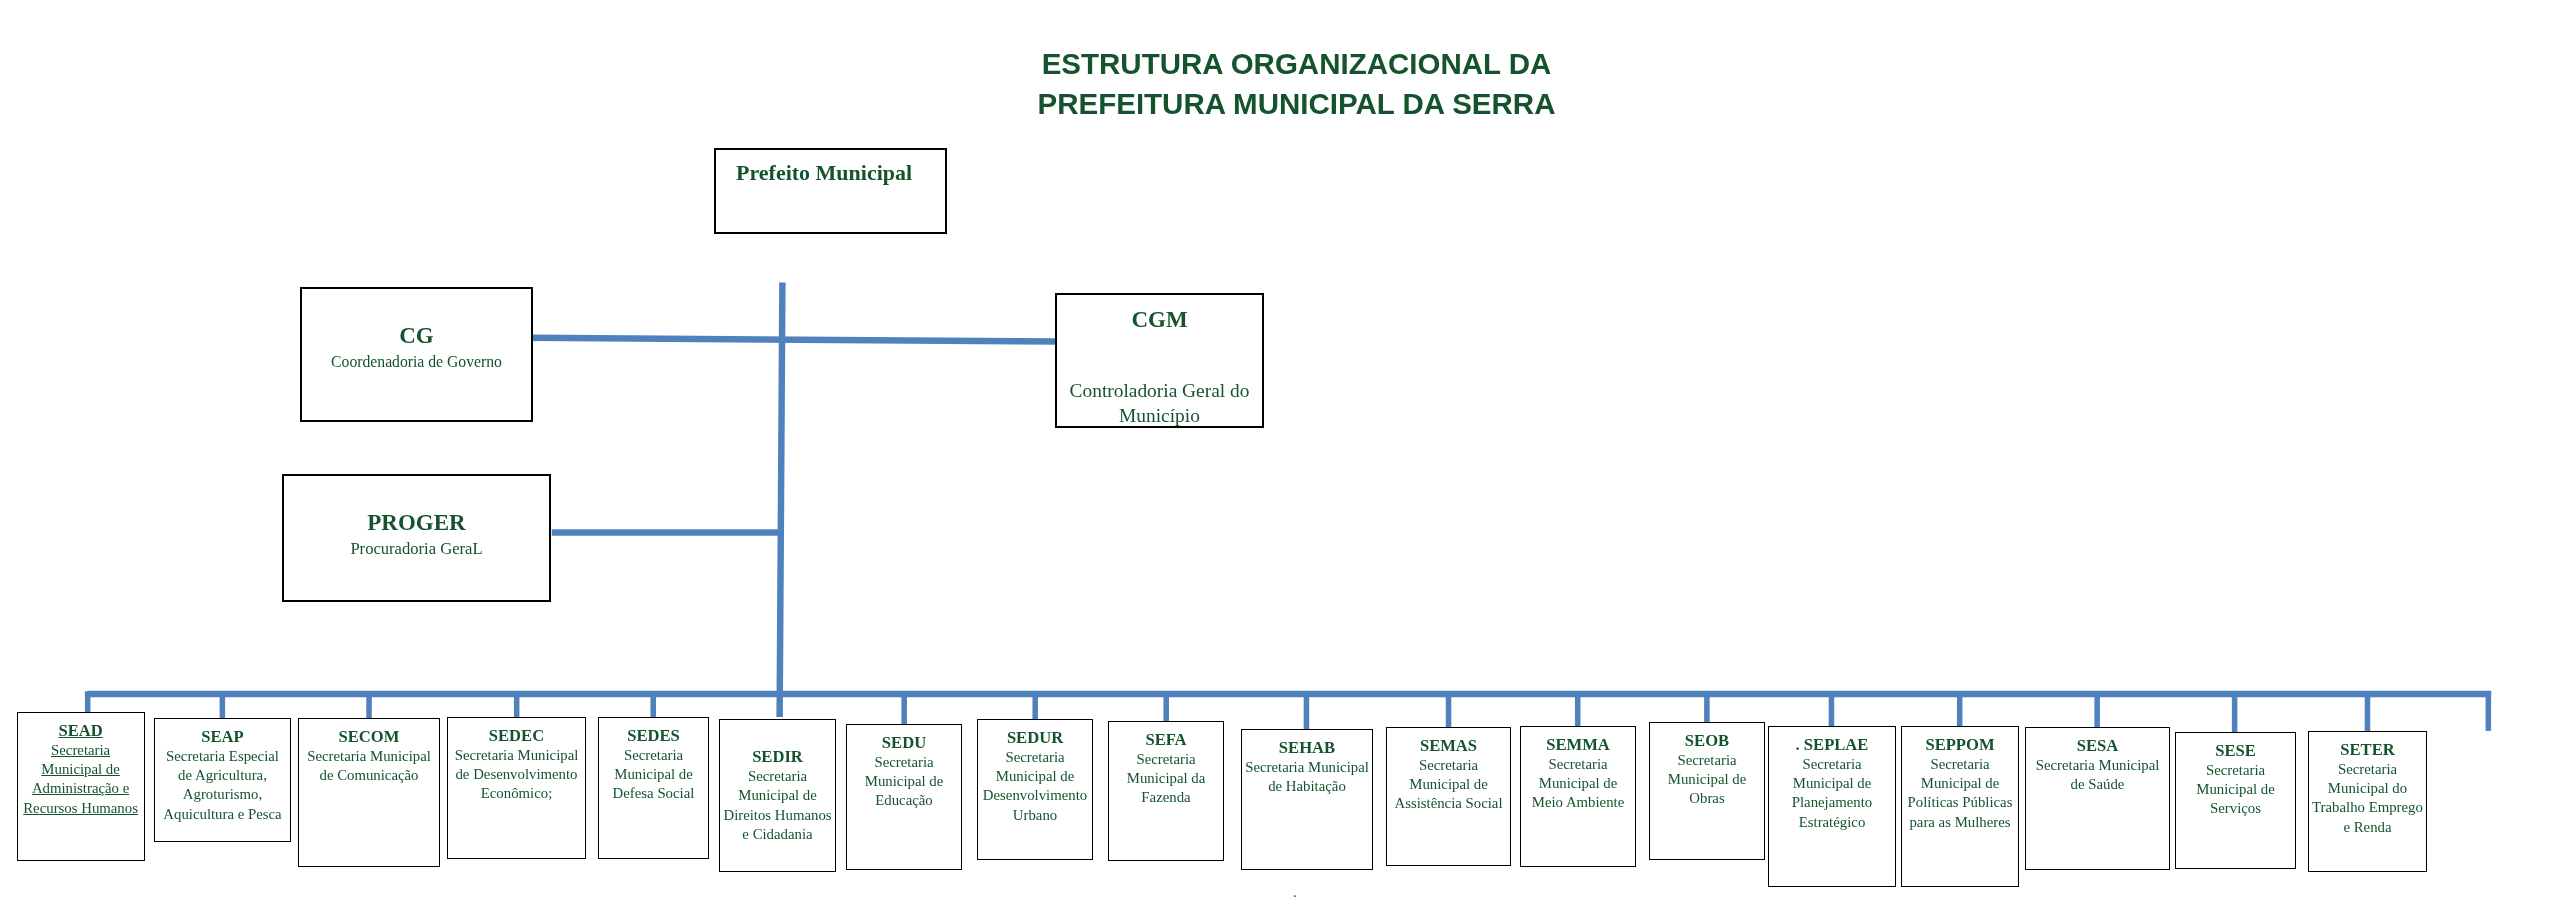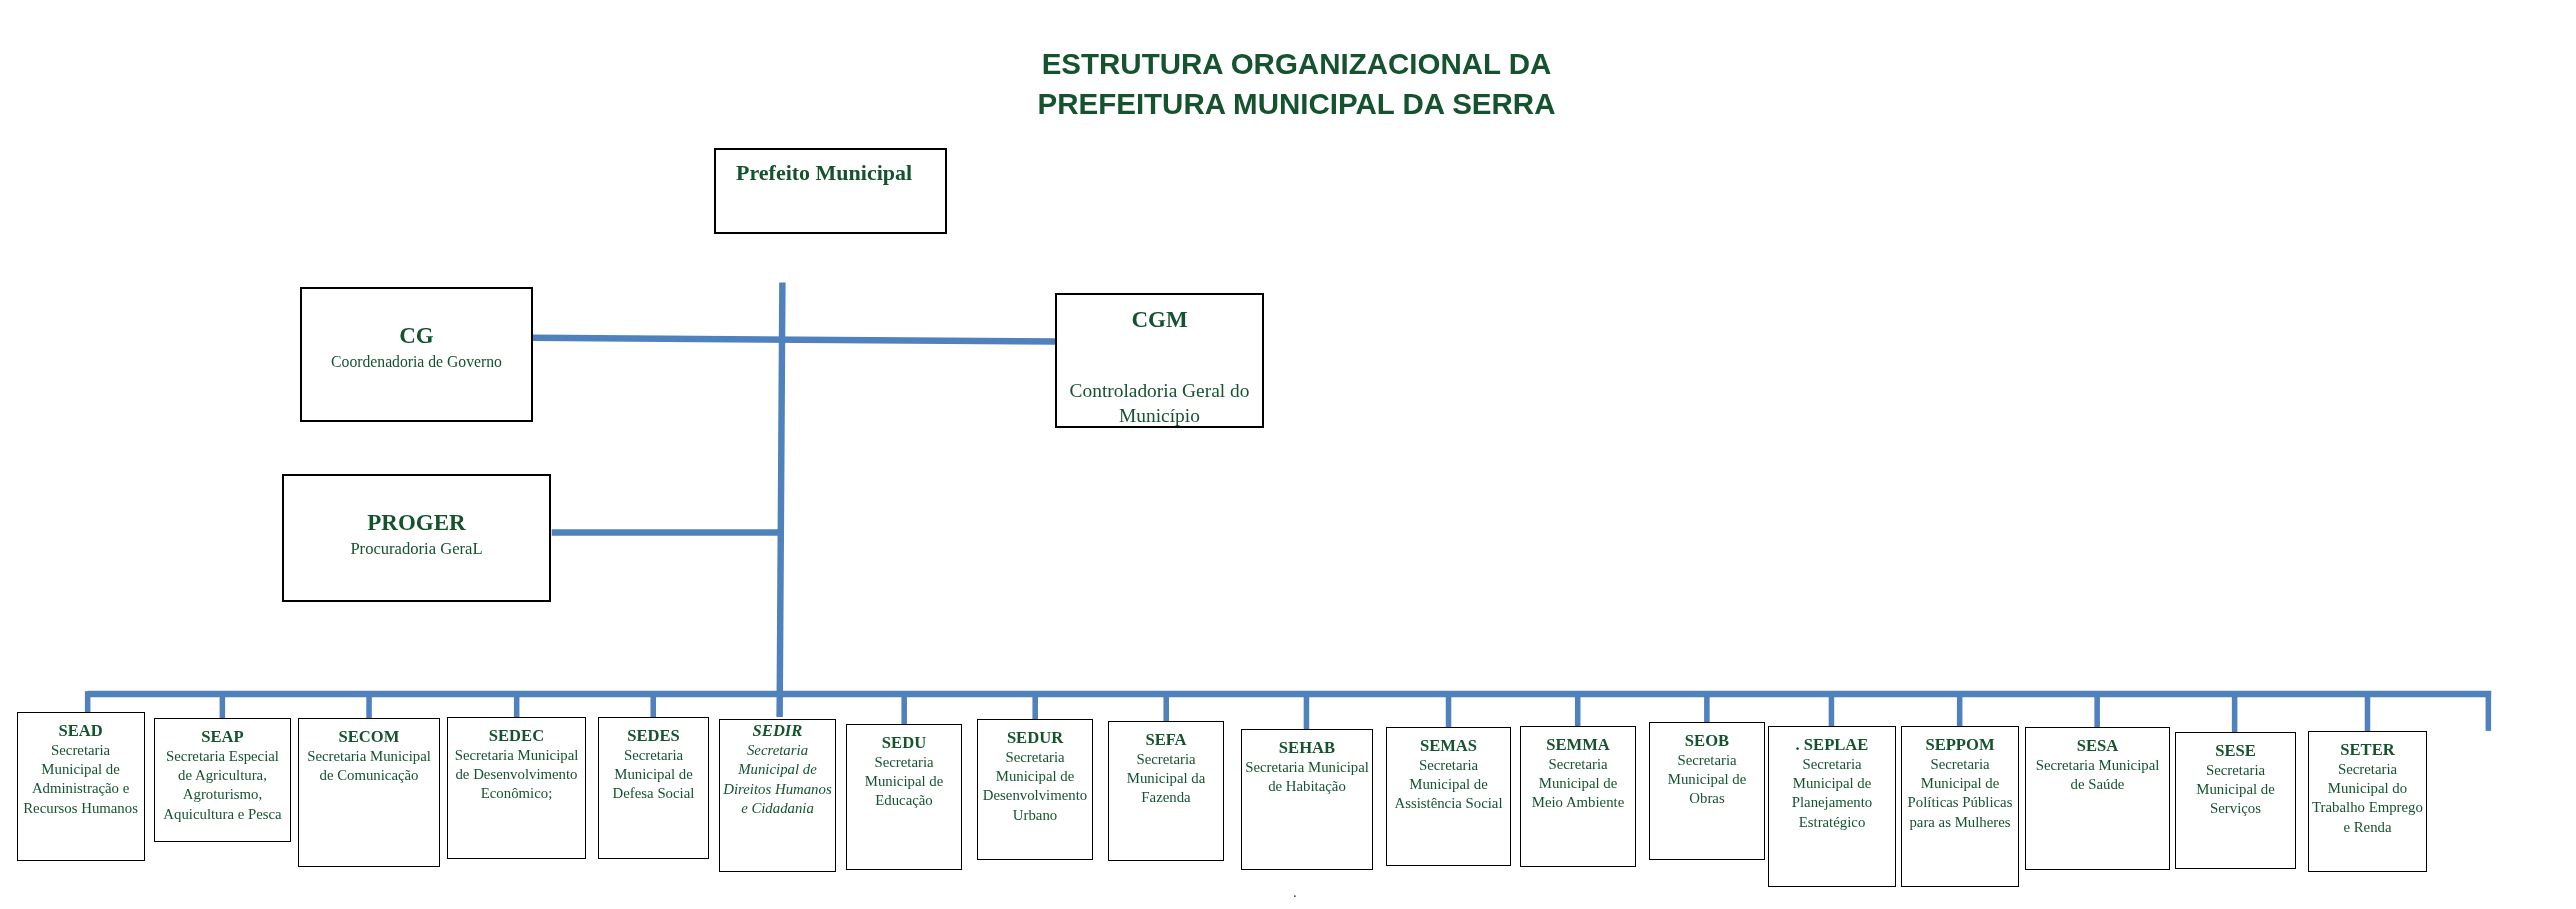--- a/index.html
+++ b/index.html
@@ -88,41 +88,41 @@
   </div>
   <div class="box cgm-pad" style="left: 1055px; top: 293px; width: 209px; height: 135px; border-color: rgb(0, 0, 0);">
     <div class="unit-ac">CGM</div>
     <div class="unit-nm cgm-nm">Controladoria Geral do Município</div>
   </div>
   <div class="box proger-pad" style="left: 282px; top: 474px; width: 269px; height: 128px; border-color: rgb(0, 0, 0);">
     <div class="unit-ac">PROGER</div>
     <div class="unit-nm proger-nm">Procuradoria GeraL</div>
   </div>
 
-  <div class="sec" style="left: 16.6px; top: 712px; width: 128px; height: 149px; border-color: rgb(0, 0, 0);">
+  <div class="sec" style="left: 16.6px; top: 712px; width: 128px; height: 149px; border-color: rgb(0, 0, 0); text-decoration: underline;">
     <div class="ac">SEAD</div>
     <div class="nm">Secretaria Municipal de Administração e Recursos Humanos</div>
   </div>
   <div class="sec" style="left: 154px; top: 718px; width: 137px; height: 124px; border-color: rgb(0, 0, 0);">
     <div class="ac">SEAP</div>
     <div class="nm">Secretaria Especial de Agricultura, Agroturismo, Aquicultura e Pesca</div>
   </div>
   <div class="sec" style="left: 298px; top: 718px; width: 142px; height: 149px; border-color: rgb(0, 0, 0);">
     <div class="ac">SECOM</div>
     <div class="nm">Secretaria Municipal de Comunicação</div>
   </div>
   <div class="sec" style="left: 447px; top: 717px; width: 139px; height: 142px; border-color: rgb(0, 0, 0);">
     <div class="ac">SEDEC</div>
     <div class="nm">Secretaria Municipal de Desenvolvimento Econômico;</div>
   </div>
   <div class="sec" style="left: 598px; top: 717px; width: 111px; height: 142px; border-color: rgb(0, 0, 0);">
     <div class="ac">SEDES</div>
     <div class="nm">Secretaria Municipal de Defesa Social</div>
   </div>
-  <div class="sec" style="left: 719px; top: 719px; width: 117px; height: 153px; padding-top: 0; border-color: rgb(0, 0, 0); font-style: italic;">
+  <div class="sec" style="left: 719px; top: 719px; width: 117px; height: 153px; padding-top: 26px; border-color: rgb(0, 0, 0);">
     <div class="ac">SEDIR</div>
     <div class="nm">Secretaria Municipal de Direitos Humanos e Cidadania</div>
   </div>
   <div class="sec" style="left: 846px; top: 724px; width: 116px; height: 146px; border-color: rgb(0, 0, 0);">
     <div class="ac">SEDU</div>
     <div class="nm">Secretaria Municipal de Educação</div>
   </div>
   <div class="sec" style="left: 977px; top: 719px; width: 116px; height: 141px; border-color: rgb(0, 0, 0);">
     <div class="ac">SEDUR</div>
     <div class="nm">Secretaria Municipal de Desenvolvimento Urbano</div>

